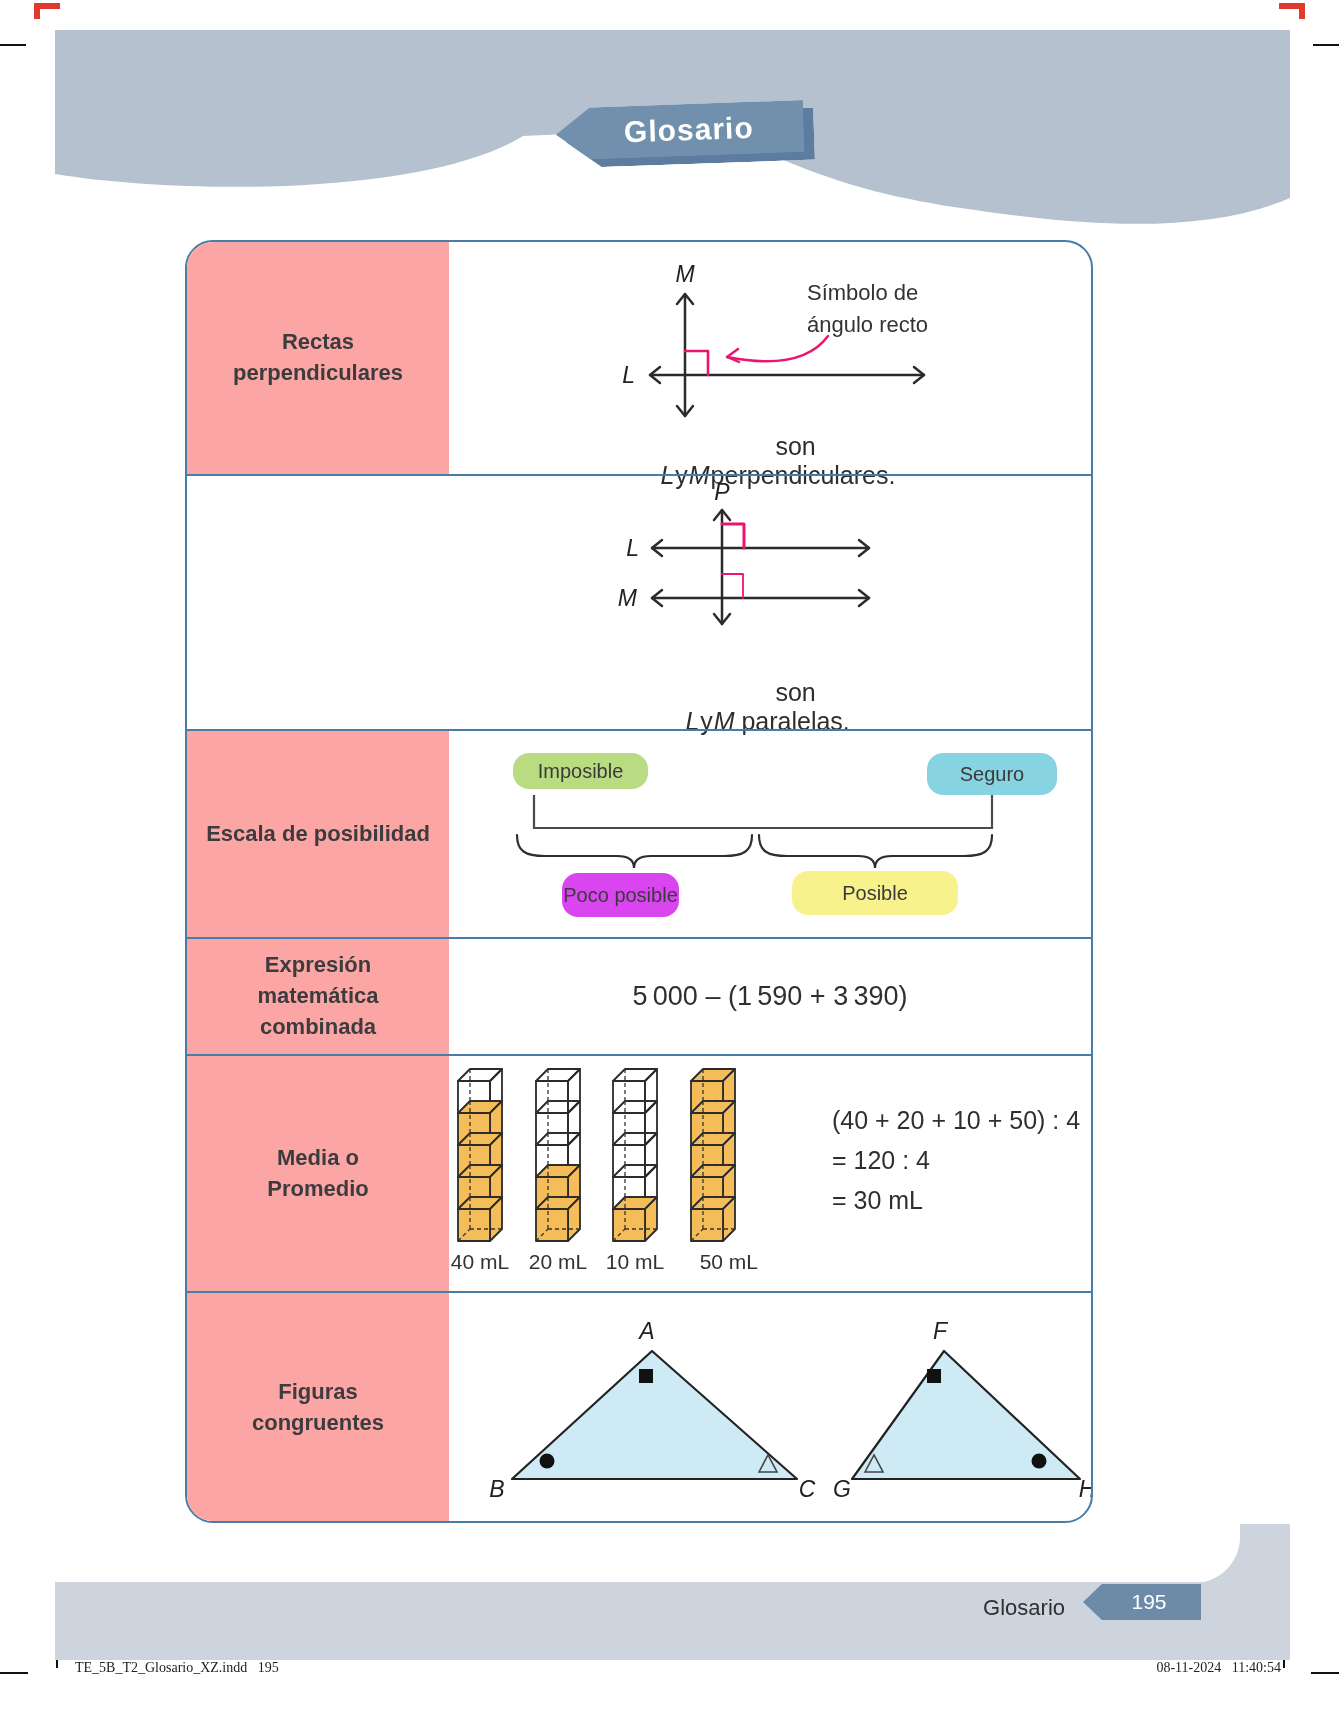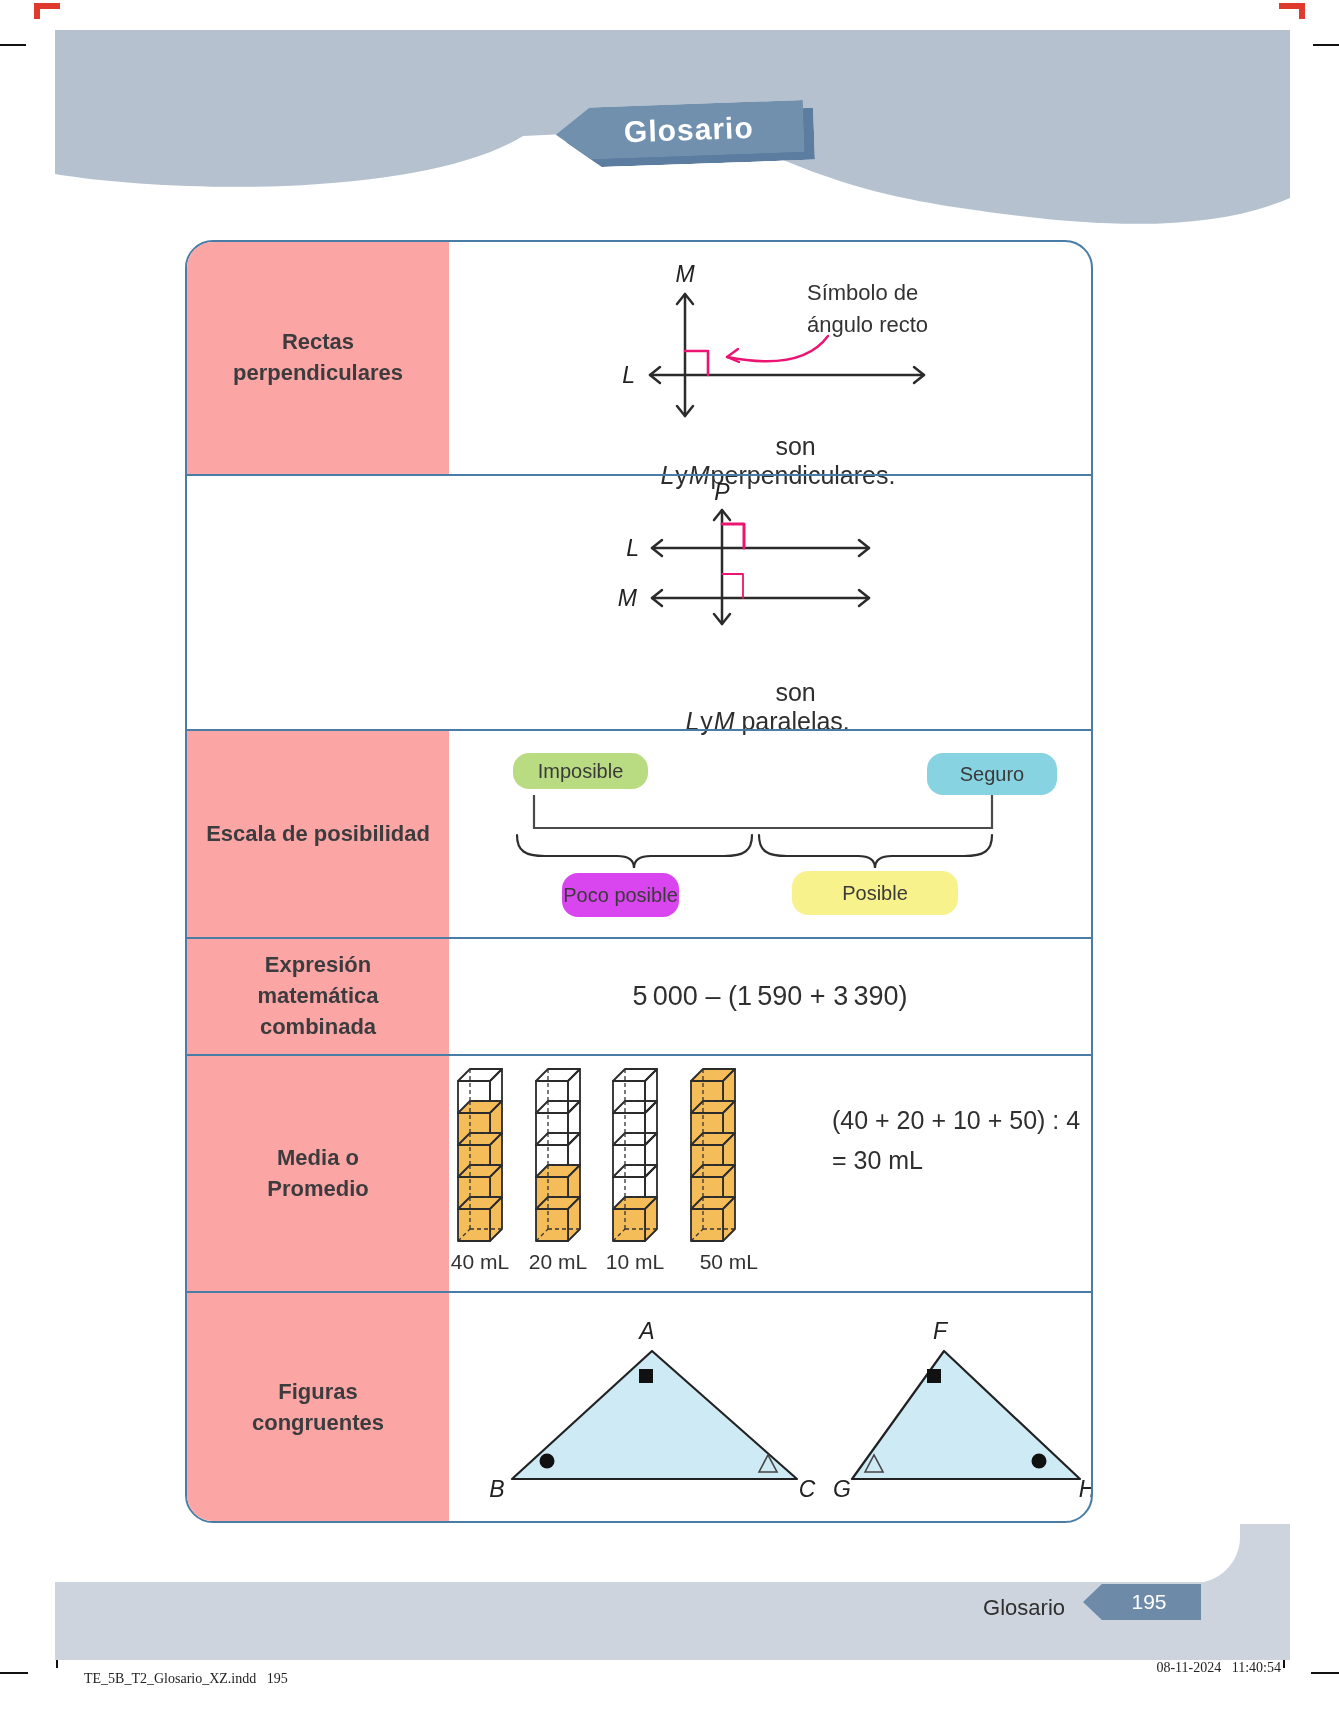--- a/index.html
+++ b/index.html
@@ -293,20 +293,21 @@
         <line x1="13" y1="129" x2="13" y2="161" stroke="#333" stroke-width="1.3" stroke-dasharray="4 3"></line>
         <line x1="13" y1="161" x2="45" y2="161" stroke="#333" stroke-width="1.3" stroke-dasharray="4 3"></line>
         <line x1="1" y1="173" x2="13" y2="161" stroke="#333" stroke-width="1.3" stroke-dasharray="4 3"></line>
       </svg>
     <div class="tower-label" style="left:248px;top:194px;">40 mL</div>
     <div class="tower-label" style="left:326px;top:194px;">20 mL</div>
     <div class="tower-label" style="left:403px;top:194px;">10 mL</div>
     <div class="tower-label" style="left:481px;top:194px;text-align:right;">50 mL</div>
     <div class="calc">
       <div>(40 + 20 + 10 + 50) : 4</div>
+      <div>= 120 : 4</div>
       <div>= 30 mL</div>
     </div>
   </div>
 
   <div class="grow w130" style="height:229px;">
     <div class="label-cell">
       <span>Figuras congruentes</span>
     </div>
     <svg class="row-svg" width="908" height="229" viewBox="0 0 908 229">
       <polygon points="465,58 325,186 610,186" fill="#cdeaf5" stroke="#222" stroke-width="2.2" stroke-linejoin="round"></polygon>
@@ -326,14 +327,14 @@
     </svg>
   </div>
 </div>
 
 <div id="footer-corner-gray" class="abs"></div>
 <div id="footer-corner-white" class="abs"></div>
 <div id="footer-band" class="abs"></div>
 <div id="footer-section" class="abs">Glosario</div>
 <div id="page-badge" class="abs">195</div>
 
-<div class="print-meta" style="left:84px;margin-top:11px;">TE_5B_T2_Glosario_XZ.indd   195</div>
+<div class="print-meta" style="left:75px;">TE_5B_T2_Glosario_XZ.indd   195</div>
 <div class="print-meta" style="right:58px;text-align:right;">08-11-2024   11:40:54</div>
 
 </body></html>

